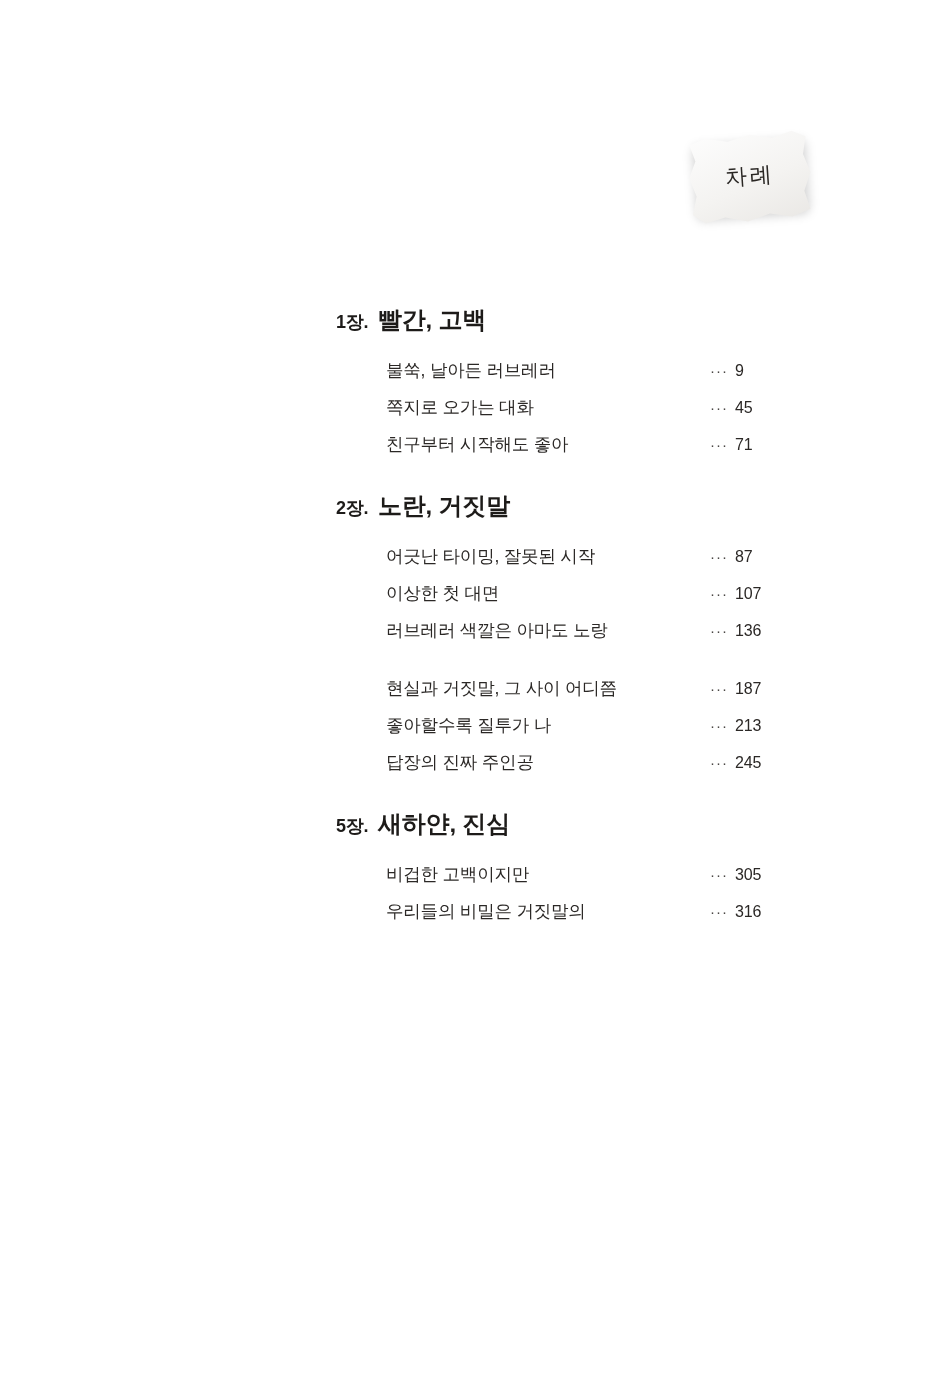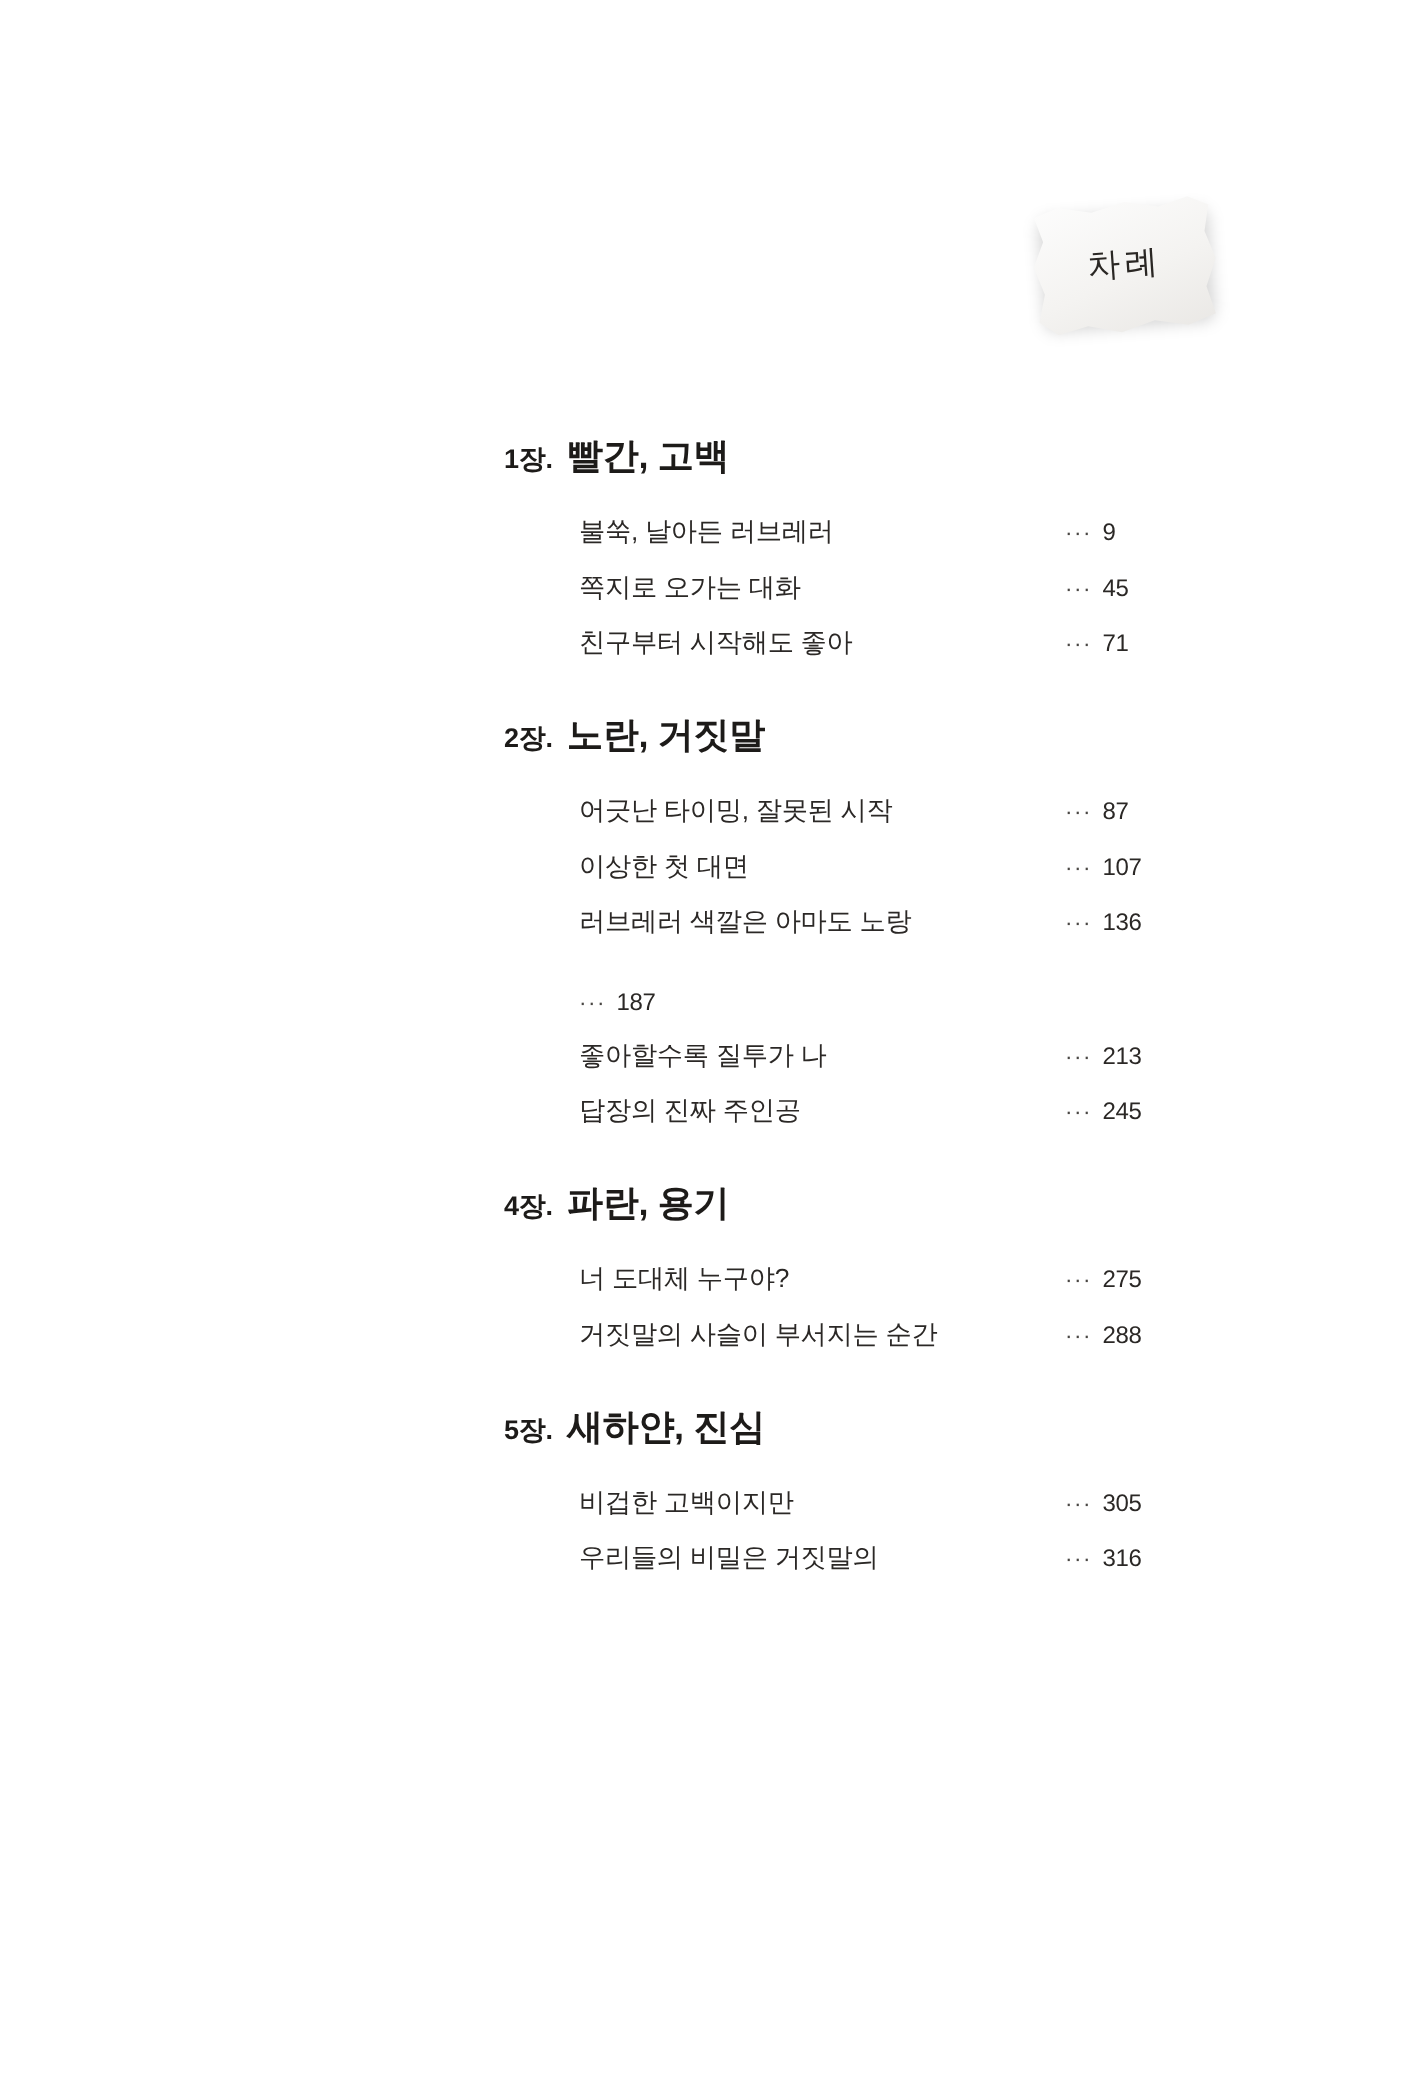--- a/index.html
+++ b/index.html
@@ -57,21 +57,21 @@
     font-size: 22px;
     letter-spacing: 3px;
     color: #2a2724;
     transform: rotate(-4deg) translateY(-2px);
     font-family: "Liberation Sans", sans-serif;
   }
 
   
   .toc {
     position: absolute;
-    top: 288px;
+    top: 304px;
     left: 336px;
     width: 470px;
   }
   .chapter {
     margin-bottom: 34px;
   }
   .chapter:last-child {
     margin-bottom: 0;
   }
   .chapter-head {
@@ -173,49 +173,34 @@
       <div class="entry">
         <span class="entry-title">러브레러 색깔은 아마도 노랑</span>
         <span class="entry-page"><span class="dots">···</span><span>136</span></span>
       </div>
     </div>
   </div>
 
   <div class="chapter">
     <div class="entries">
       <div class="entry">
+        <span class="entry-title">현실과 거짓말, 그 사이 어디쯤</span>
         <span class="entry-page"><span class="dots">···</span><span>187</span></span>
       </div>
       <div class="entry">
         <span class="entry-title">좋아할수록 질투가 나</span>
         <span class="entry-page"><span class="dots">···</span><span>213</span></span>
       </div>
       <div class="entry">
         <span class="entry-title">답장의 진짜 주인공</span>
         <span class="entry-page"><span class="dots">···</span><span>245</span></span>
       </div>
     </div>
   </div>
 
-  <div class="chapter">
-    <div class="chapter-head">
-      <span class="chapter-num">4장.</span>
-      <span class="chapter-title">파란, 용기</span>
-    </div>
-    <div class="entries">
-      <div class="entry">
-        <span class="entry-title">너 도대체 누구야?</span>
-        <span class="entry-page"><span class="dots">···</span><span>275</span></span>
-      </div>
-      <div class="entry">
-        <span class="entry-title">거짓말의 사슬이 부서지는 순간</span>
-        <span class="entry-page"><span class="dots">···</span><span>288</span></span>
-      </div>
-    </div>
-  </div>
 
   <div class="chapter">
     <div class="chapter-head">
       <span class="chapter-num">5장.</span>
       <span class="chapter-title">새하얀, 진심</span>
     </div>
     <div class="entries">
       <div class="entry">
         <span class="entry-title">비겁한 고백이지만</span>
         <span class="entry-page"><span class="dots">···</span><span>305</span></span>

